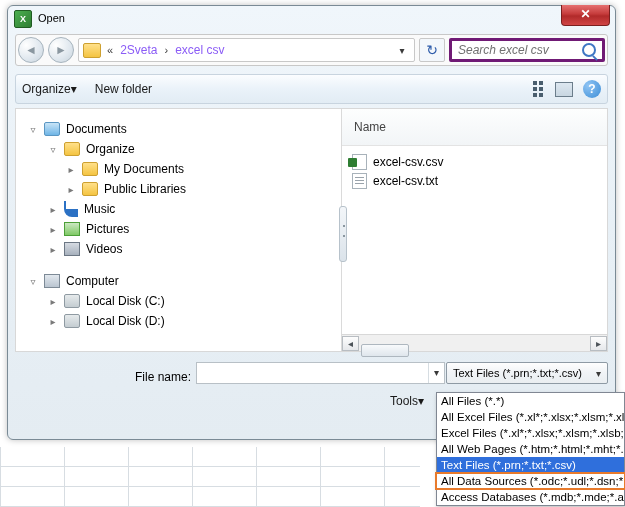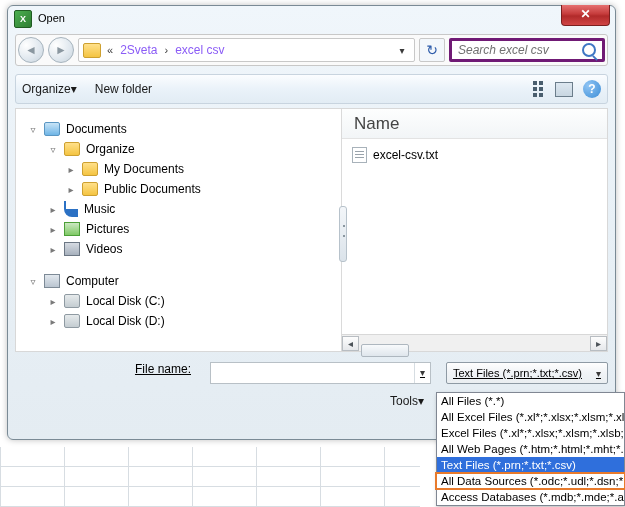--- a/index.html
+++ b/index.html
@@ -197,24 +197,24 @@
   }
   .splitter:before, .splitter:after {
     content:""; position:absolute; left:3px; width:2px; height:2px;
     background:#8b97a0;
   }
   .splitter:before{top:18px;} .splitter:after{top:28px;}
   .listpane {
     flex:1; position:relative;
   }
   .colhead {
-    height:30px; border-bottom:1px solid #e3e3e3;
+    height:37px; border-bottom:1px solid #e3e3e3;
     display:flex; align-items:center;
     padding-left:12px;
-    color:#444; font-size:17px;
+    color:#444; font-size:12px;
     background:linear-gradient(180deg,#fdfefe,#f2f5f7);
   }
   .filelist { padding:6px 10px; }
   .filelist .row { display:flex;align-items:center;gap:6px;height:19px; }
   .ico-csv {
     width:15px;height:16px;background:#fff;border:1px solid #a8b2ba;position:relative;
   }
   .ico-csv:before{content:"";position:absolute;left:-5px;top:3px;width:9px;height:9px;background:#2e7d32;border-radius:1px;}
   .ico-txt {
     width:15px;height:16px;background:#fff;border:1px solid #a8b2ba;position:relative;
@@ -238,21 +238,21 @@
     position:absolute; left:2px; top:1px;
     width:48px; height:13px;
     background:linear-gradient(180deg,#f8fafc,#dfe6ec);
     border:1px solid #aeb7bf; border-radius:2px;
   }
   
   .bottom {
     margin:10px 7px 0 7px;
   }
   .fnrow {
-    display:flex; align-items:flex-start; gap:15px;text-decoration:underline;
+    display:flex; align-items:flex-end; gap:1px;
   }
   .fnlabel { width:180px; text-align:right; padding-right:4px; color:#000;}
   .fninput {
     flex:1; height:22px;
     background:#fff; border:1px solid #b8c0c6;
     display:flex;align-items:center;
     position:relative;
   }
   .fninput .dd {
     width:16px; text-align:center; color:#3a3a3a; font-size:10px;
@@ -401,21 +401,21 @@
         <span>Organize</span>
       </div>
       <div class="row indent2">
         <span class="triangle">▸</span>
         <span class="ico ico-folder"></span>
         <span>My Documents</span>
       </div>
       <div class="row indent2">
         <span class="triangle">▸</span>
         <span class="ico ico-folder"></span>
-        <span>Public Documents</span>
+        <span>Public Libraries</span>
       </div>
       <div class="row indent1">
         <span class="triangle">▸</span>
         <span class="ico ico-music"></span>
         <span>Music</span>
       </div>
       <div class="row indent1">
         <span class="triangle">▸</span>
         <span class="ico ico-pic"></span>
         <span>Pictures</span>
@@ -443,20 +443,24 @@
       </div>
 
       <div class="splitter"></div>
     </div>
 
     <div class="listpane">
       <div class="colhead">
         <span>Name</span>
       </div>
       <div class="filelist">
+        <div class="row">
+          <span class="ico-csv"></span>
+          <span>excel-csv.csv</span>
+        </div>
         <div class="row">
           <span class="ico-txt"></span>
           <span>excel-csv.txt</span>
         </div>
       </div>
       <div class="hscroll">
         <div class="arrow">◂</div>
         <div class="track">
           <div class="thumb"></div>
         </div>

